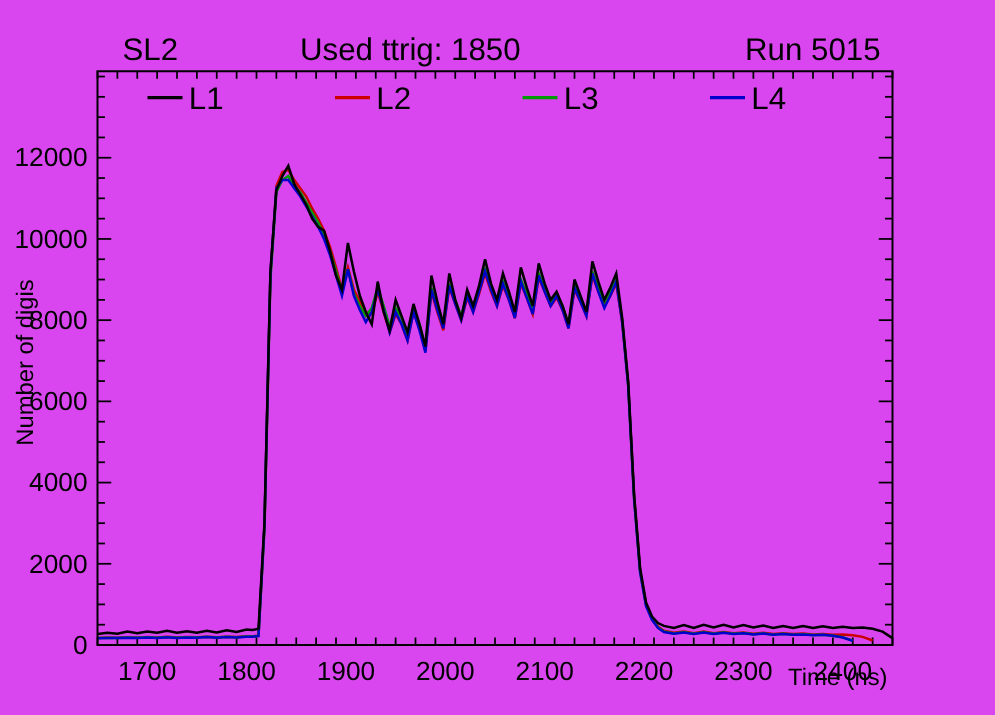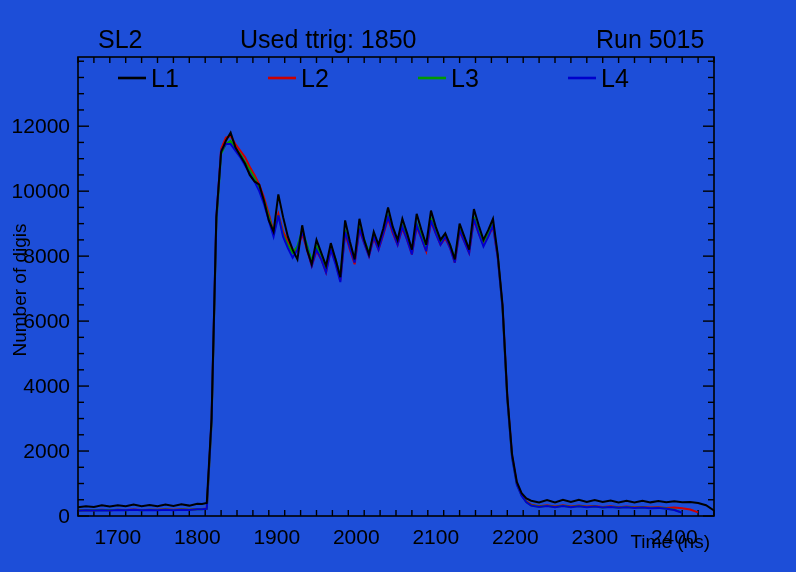--- a/index.html
+++ b/index.html
@@ -9,21 +9,21 @@
   body {
     width: 796px; height: 572px;
     font-family: "Liberation Sans", sans-serif;
     overflow: hidden;
     position: relative;
   }
   #root {
     position: relative;
     width: 796px;
     height: 572px;
-    background: #1d4ed8;
+    background: #d946ef;
   }
   svg#plot {
     position: absolute;
     left: 0; top: 0;
     width: 796px;
     height: 572px;
     display: block;
   }
   .hdr-text {
     font-family: "Liberation Sans", sans-serif;

